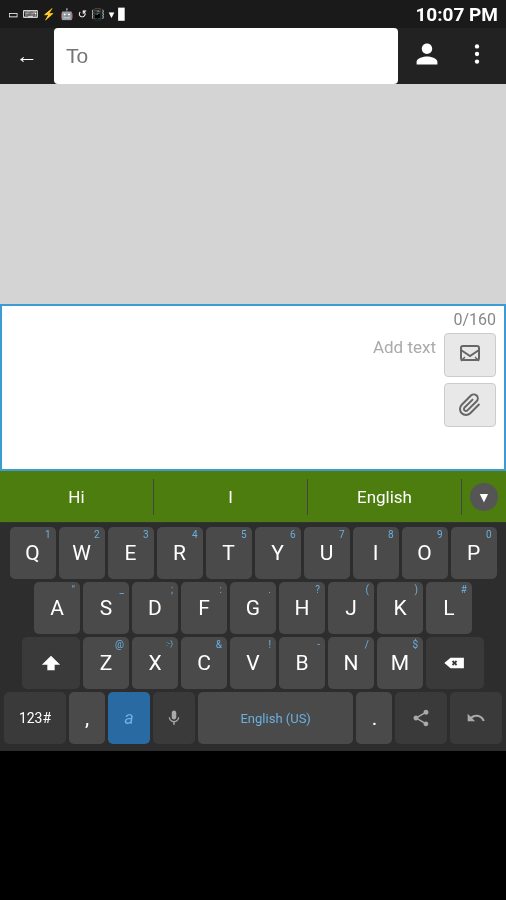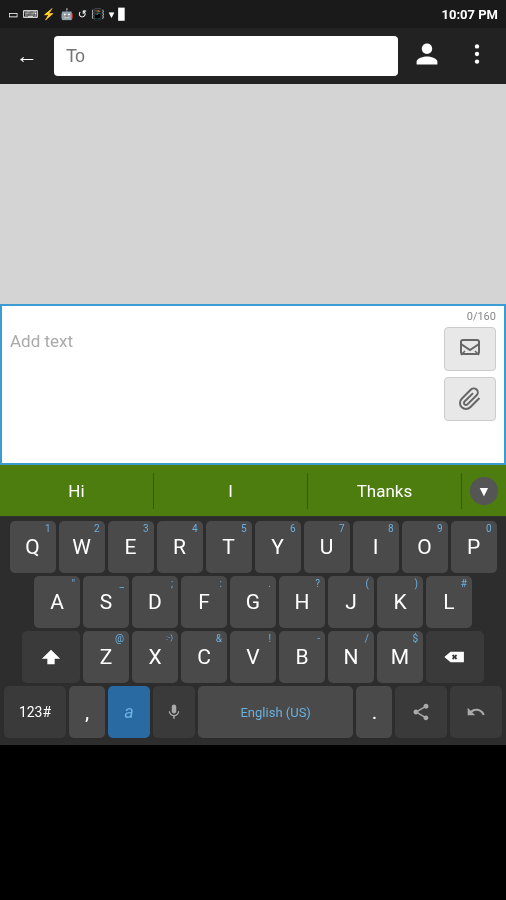--- a/index.html
+++ b/index.html
@@ -25,21 +25,21 @@
       display: flex;
       align-items: center;
       gap: 4px;
     }
     .status-icon {
       color: #fff;
       font-size: 11px;
     }
     .status-time {
       color: #fff;
-      font-size: 13px;
+      font-size: 19px;
       font-weight: bold;
     }
 
     
     .action-bar {
       width: 100%;
       height: 56px;
       background: #222;
       display: flex;
       align-items: center;
@@ -48,26 +48,26 @@
     }
     .back-btn {
       color: #fff;
       font-size: 22px;
       cursor: pointer;
       padding: 8px;
       user-select: none;
     }
     .to-input {
       flex: 1;
-      height: 40px;
+      height: 56px;
       background: #fff;
       border: none;
       border-radius: 4px;
       padding: 0 12px;
-      font-size: 18px;
+      font-size: 21px;
       color: #888;
       outline: none;
     }
     .contact-btn {
       color: #fff;
       font-size: 22px;
       padding: 8px;
       cursor: pointer;
     }
     .menu-btn {
@@ -91,34 +91,35 @@
       border: 2px solid #3d9bd4;
       position: relative;
     }
     .compose-header {
       display: flex;
       justify-content: flex-end;
       padding: 4px 8px 0 8px;
     }
     .char-count {
       color: #888;
-      font-size: 11px;
+      font-size: 16px;
     }
     .compose-body {
       display: flex;
       align-items: flex-start;
       padding: 4px 8px 8px 8px;
       min-height: 140px;
     }
     .compose-text {
       flex: 1;
       color: #aaa;
       font-size: 17px;
       padding-top: 4px;
       min-height: 100px;
+      text-align: right;
     }
     .compose-actions {
       display: flex;
       flex-direction: column;
       gap: 6px;
       margin-left: 8px;
     }
     .compose-action-btn {
       width: 52px;
       height: 44px;
@@ -316,21 +317,21 @@
           <path d="M21.44 11.05l-9.19 9.19a6 6 0 0 1-8.49-8.49l9.19-9.19a4 4 0 0 1 5.66 5.66l-9.2 9.19a2 2 0 0 1-2.83-2.83l8.49-8.48"></path>
         </svg>
       </div>
     </div>
   </div>
 </div>
 
 <div class="suggestion-bar">
   <div class="suggestion-item">Hi</div>
   <div class="suggestion-item">I</div>
-  <div class="suggestion-item">Thanks</div>
+  <div class="suggestion-item">English</div>
   <div class="suggestion-expand">
     <div class="suggestion-expand-icon">▼</div>
   </div>
 </div>
 
 <div class="keyboard">
 
   <div class="key-row">
     <div class="key">
         <span class="key-num">1</span>

